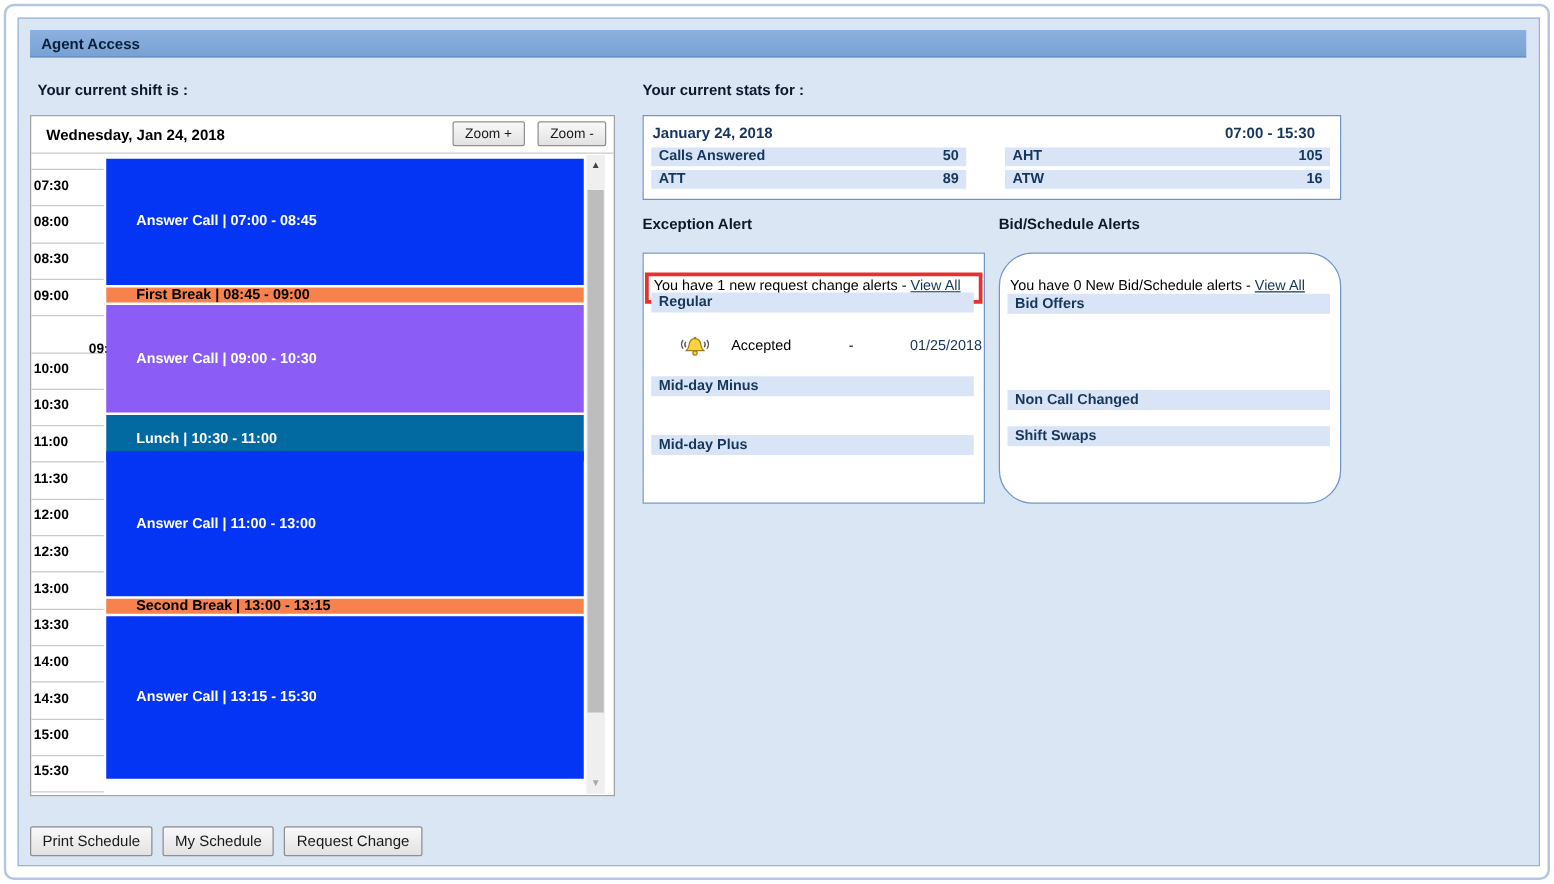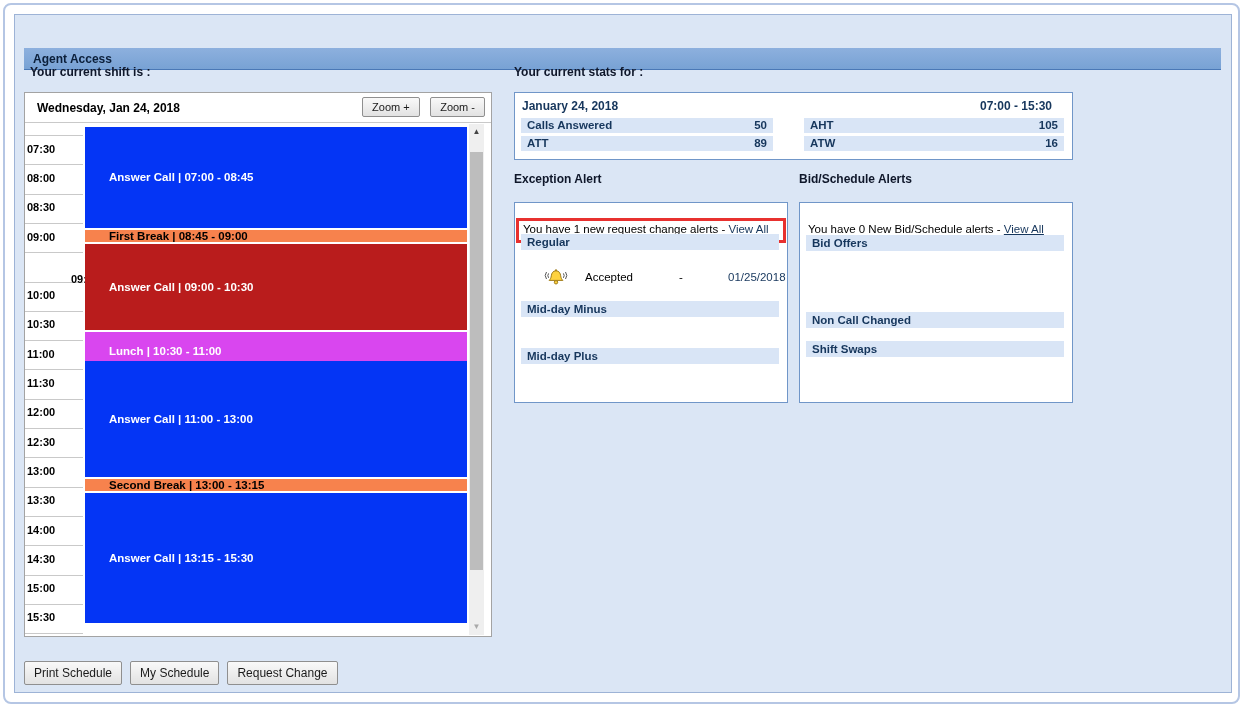--- a/index.html
+++ b/index.html
@@ -7,21 +7,21 @@
               font-family:"Liberation Sans", sans-serif; }
   .frame { position:absolute; left:3px; top:3px; width:1237px; height:701px;
            border:2px solid #b5c6e4; border-radius:8px; background:#ffffff; }
   .panel { position:absolute; left:9px; top:9px; width:1218px; height:679px;
            background:#dbe6f5; border:1px solid #9db3d6; }
 
   .titlebar { position:absolute; left:9px; top:9px; width:1197px; height:22px;
               background:linear-gradient(#8db0de,#78a2d4);
               border-bottom:1px solid #4a78b6;
               font-weight:bold; font-size:12px; color:#0b1f3a;
-              line-height:22px; padding-left:9px;margin-top:24px; }
+              line-height:22px; padding-left:9px; }
 
   .heading { position:absolute; font-weight:bold; font-size:12px; color:#0f172a; white-space:nowrap; }
 
   .card { position:absolute; background:#ffffff; }
   .blue-border { border:1px solid #7096c8; }
 
   
   .schedule-card { left:9px; top:77px; width:468px; height:545px; border:1px solid #a3a3a3; }
   .sched-header { position:relative; height:30px; border-bottom:1px solid #c9c9c9; }
   .sched-date { position:absolute; left:12px; top:0; line-height:30px; font-weight:bold; font-size:12px; color:#000; }
@@ -46,21 +46,21 @@
   .stats-card { left:499px; top:77px; width:559px; height:68px; }
   .stats-top { display:flex; justify-content:space-between; padding:6px 20px 5px 7px;
                font-weight:bold; font-size:12px; color:#16365c; }
   .stats-cols { display:grid; grid-template-columns:252px 1fr; column-gap:31px; padding:0 8px 0 6px; }
   .stat-row { display:flex; justify-content:space-between; height:15px; margin-bottom:3px;
               background:#d9e5f6; padding:0 6px; font-weight:bold; font-size:11.5px;
               color:#16365c; line-height:15px; }
 
   
   .exc-card { left:499px; top:187px; width:274px; height:201px; }
-  .bid-card { left:784px; top:187px; width:274px; height:201px; }
+  .bid-card { left:784px; top:187px; width:274px; height:201px;border-radius:27px; }
   .alert-msg { font-size:11.5px; color:#000; white-space:nowrap;margin-top:12px; }
   .alert-msg.boxed { position:absolute; left:1px; top:3px; right:1px; height:25px;
                      border:3px solid #e8312f; padding:2px 4px; }
   .alert-msg.plain { position:absolute; left:8px; top:8px; right:4px; }
   .view-all { color:#16365c; text-decoration:underline; cursor:pointer; }
   .bar { position:absolute; left:6px; right:8px; height:16px; background:#d9e5f6;
          color:#16365c; font-weight:bold; font-size:11.5px; line-height:16px; padding-left:6px; }
   .alert-item { position:absolute; left:0; right:0; height:24px; display:flex; align-items:center;
                 font-size:11.5px; color:#000; }
   .alert-item .icon { margin-left:26px; width:30px; display:flex; justify-content:center; }
@@ -126,22 +126,22 @@
             <div class="time-label" style="top: 341.95px;">13:00</div>
             <div class="time-label" style="top: 371.25px;">13:30</div>
             <div class="time-label" style="top: 400.55px;">14:00</div>
             <div class="time-label" style="top: 429.85px;">14:30</div>
             <div class="time-label" style="top: 459.15px;">15:00</div>
             <div class="time-label" style="top: 488.45px;">15:30</div>
           </div>
         <div id="blocks">
             <div class="sched-block" style="top: 4px; height: 100.55px; background: rgb(4, 53, 245); color: rgb(255, 255, 255);">Answer Call | 07:00 - 08:45</div>
             <div class="sched-block" style="top: 106.55px; height: 12.65px; background: rgb(247, 130, 77); color: rgb(0, 0, 0);">First Break | 08:45 - 09:00</div>
-            <div class="sched-block" style="top: 121.2px; height: 85.9px; background: #b91c1c; color: rgb(255, 255, 255);">Answer Call | 09:00 - 10:30</div>
-            <div class="sched-block" style="top: 209.1px; height: 37px; background: #d946ef; color: rgb(255, 255, 255);">Lunch | 10:30 - 11:00</div>
+            <div class="sched-block" style="top: 121.2px; height: 85.9px; background: #8b5cf6; color: rgb(255, 255, 255);">Answer Call | 09:00 - 10:30</div>
+            <div class="sched-block" style="top: 209.1px; height: 37px; background: #0369a1; color: rgb(255, 255, 255);">Lunch | 10:30 - 11:00</div>
             <div class="sched-block" style="top: 238.4px; height: 115.2px; background: rgb(4, 53, 245); color: rgb(255, 255, 255);">Answer Call | 11:00 - 13:00</div>
             <div class="sched-block" style="top: 355.6px; height: 12.65px; background: rgb(247, 130, 77); color: rgb(0, 0, 0);">Second Break | 13:00 - 13:15</div>
             <div class="sched-block" style="top: 370.25px; height: 129.85px; background: rgb(4, 53, 245); color: rgb(255, 255, 255);">Answer Call | 13:15 - 15:30</div>
           </div>
         <div class="vscroll">
           <div class="sb-btn up">▲</div>
           <div class="sb-thumb"></div>
           <div class="sb-btn down">▼</div>
         </div>
       </div>

